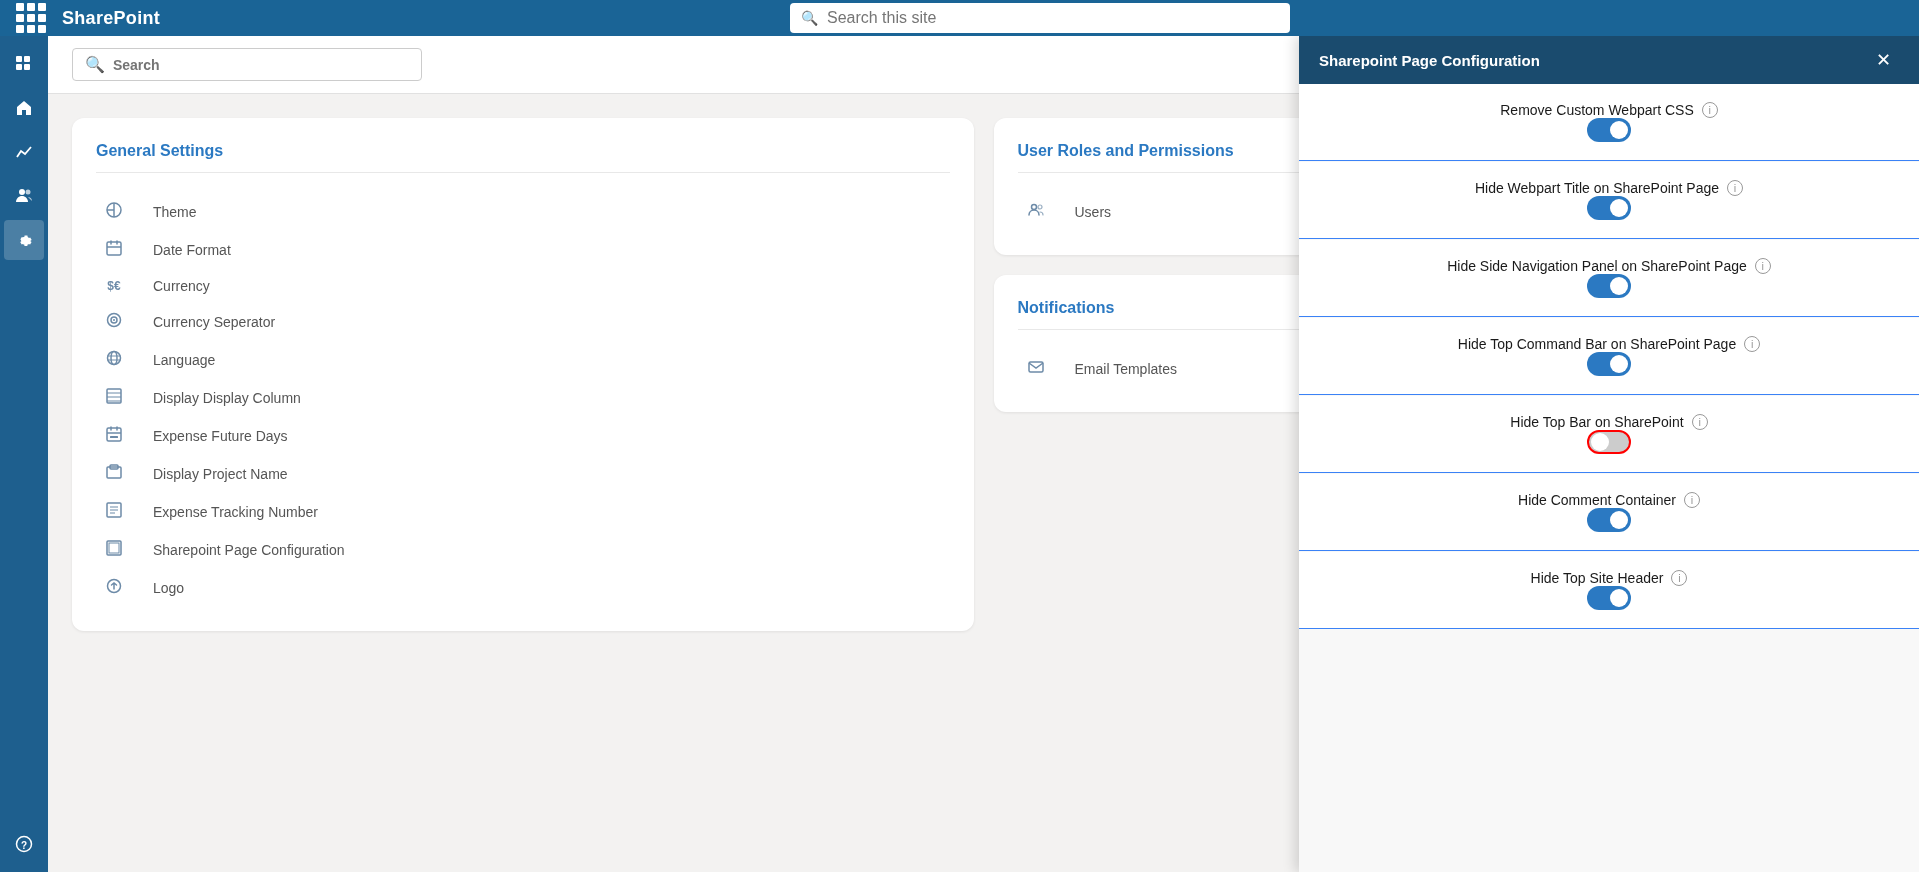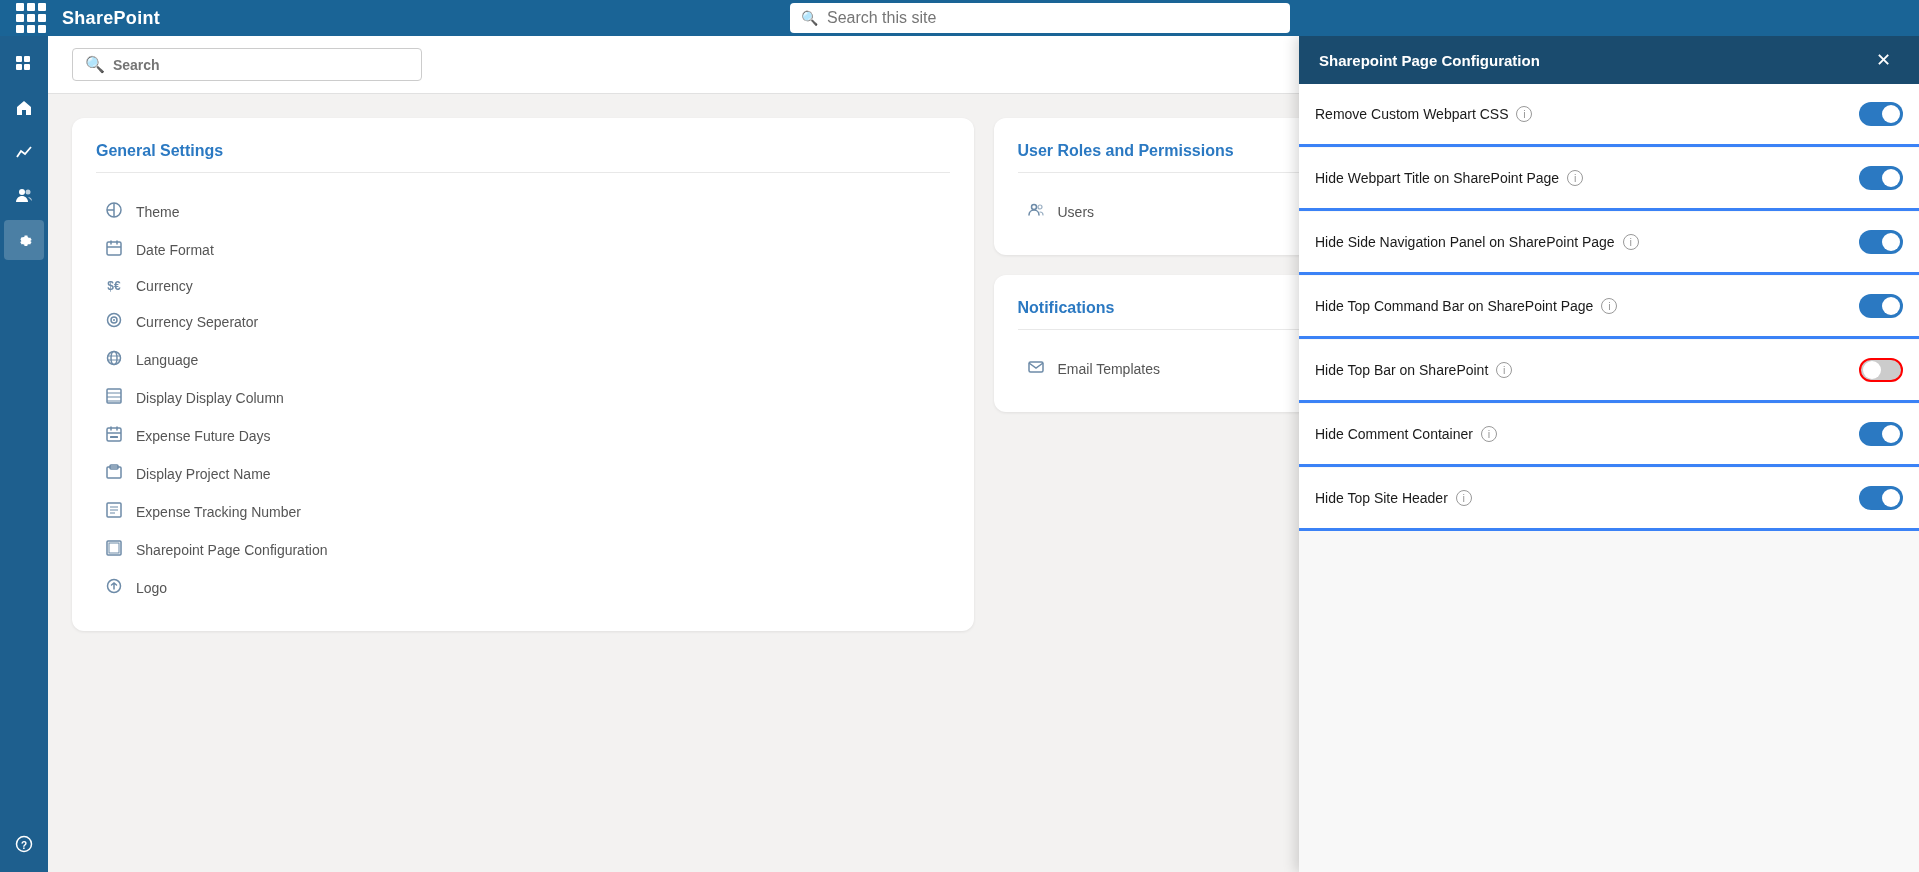--- a/index.html
+++ b/index.html
@@ -144,21 +144,21 @@
       font-weight: 600;
       color: #2b79c2;
       margin-bottom: 20px;
       padding-bottom: 12px;
       border-bottom: 1px solid #e8e8e8;
     }
 
     .settings-menu-item {
       display: flex;
       align-items: center;
-      gap: 12px;
+      gap: 29px;
       padding: 9px 8px;
       cursor: pointer;
       border-radius: 4px;
       color: #555;
       font-size: 14px;
     }
     .settings-menu-item .item-icon {
       color: #6d8ba8;
       font-size: 16px;
       width: 20px;
@@ -206,23 +206,24 @@
       flex: 1;
       overflow-y: auto;
       background: #f8f8f8;
     }
 
     .panel-row {
       display: flex;
       align-items: center;
       justify-content: space-between;
       padding: 18px 16px;
-      border-bottom: 3px solid #3b82f6;
+      border-bottom: 1px solid #3b82f6;
       background: white;
       margin-bottom: 1px;
+      flex-direction: column;
     }
     .panel-row:first-child { margin-top: 0; }
 
     .panel-row-label {
       font-size: 14px;
       color: #1a1a1a;
       display: flex;
       align-items: center;
       gap: 8px;
     }

